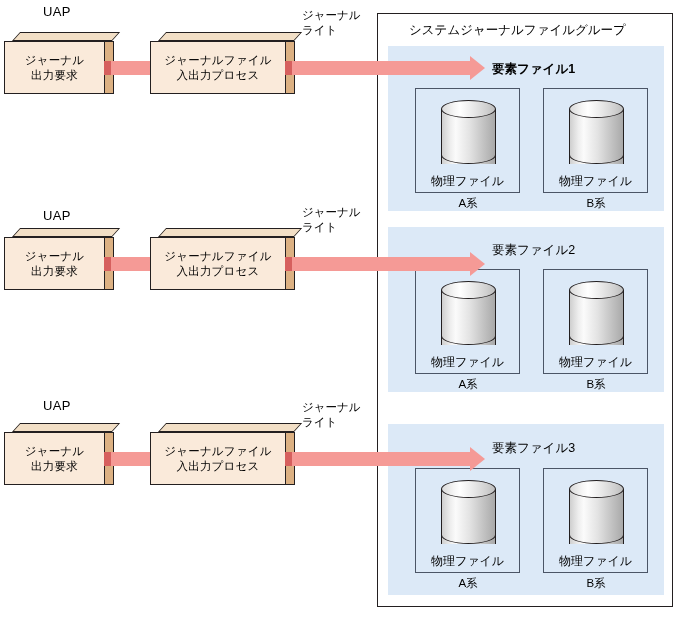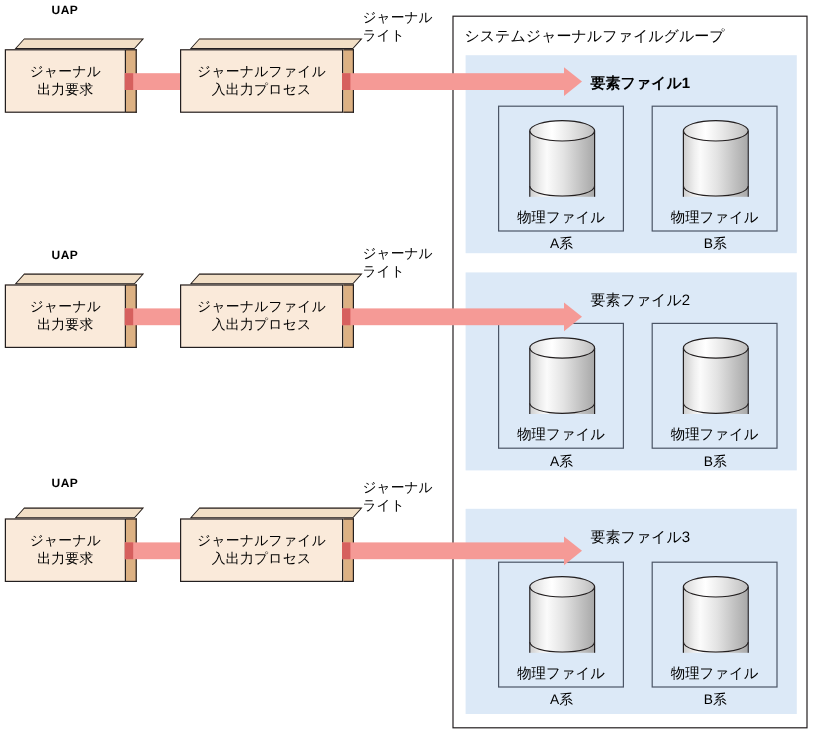--- a/index.html
+++ b/index.html
@@ -54,21 +54,21 @@
     border-bottom:12px solid transparent;
     border-left:15px solid #f59a96;
   }
   .arrow .stub{
     position:absolute;left:0;top:0;width:7px;height:14px;
     background:#d6605e;
   }
 
   
   .plain{font-size:11.5px;line-height:15px;white-space:pre-line;}
-  .uap{font-size:10px;letter-spacing:0.3px;font-weight:bold;}
+  .uap{font-size:13px;letter-spacing:0.3px;}
 
   
   .outer{
     position:absolute;
     border:1px solid #231f20;
     box-sizing:border-box;
     background:#ffffff;
   }
   .grouptitle{
     position:absolute;font-size:12.5px;white-space:nowrap;
@@ -115,21 +115,21 @@
     background:linear-gradient(to right,#d9d9d9 0%,#f5f5f5 22%,#ffffff 34%,#e8e8e8 60%,#cfcfcf 85%,#bdbdbd 100%);
   }
 </style>
 </head>
 <body>
 
 <div class="stage">
 
   <div class="outer" style="left:377px;top:13px;width:296px;height:594px;"></div>
 
-  <div class="grouptitle" style="left:387px;top:22px;">システムジャーナルファイルグループ</div>
+  <div class="grouptitle" style="left:409px;top:22px;">システムジャーナルファイルグループ</div>
 
   <div class="panel" style="left:388px;top:46px;width:276px;height:165px;">
     <div class="etitle" style="left:104px;top:15px;font-weight:bold;">要素ファイル1</div>
 
     <div class="pfbox" style="left:27px;top:42px;width:105px;height:105px;">
       <div class="cyl" style="left:25px;top:11px;width:55px;height:72px;">
         <div class="body" style="height:55px;"></div>
         <div class="bottom" style="top:46px;"></div>
         <div class="top"></div>
       </div>

